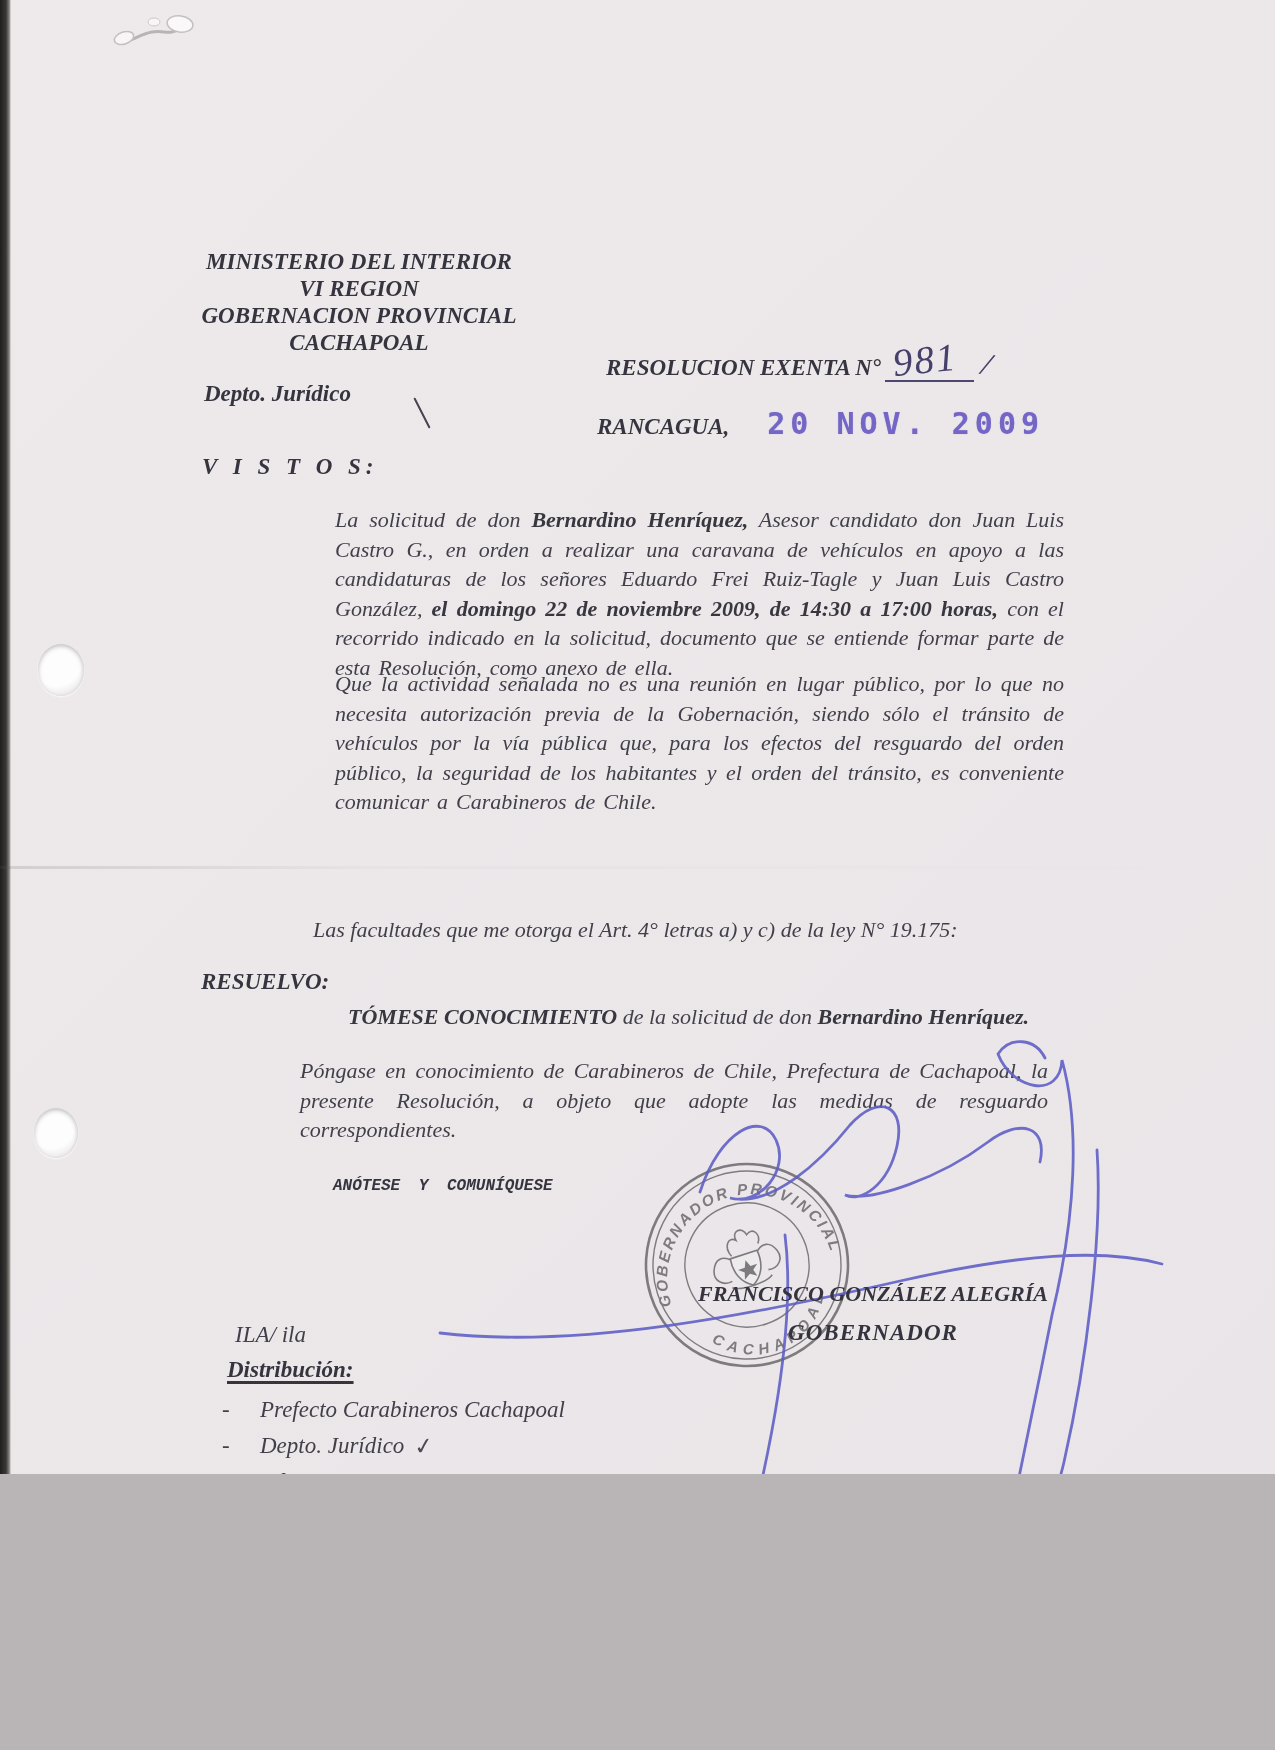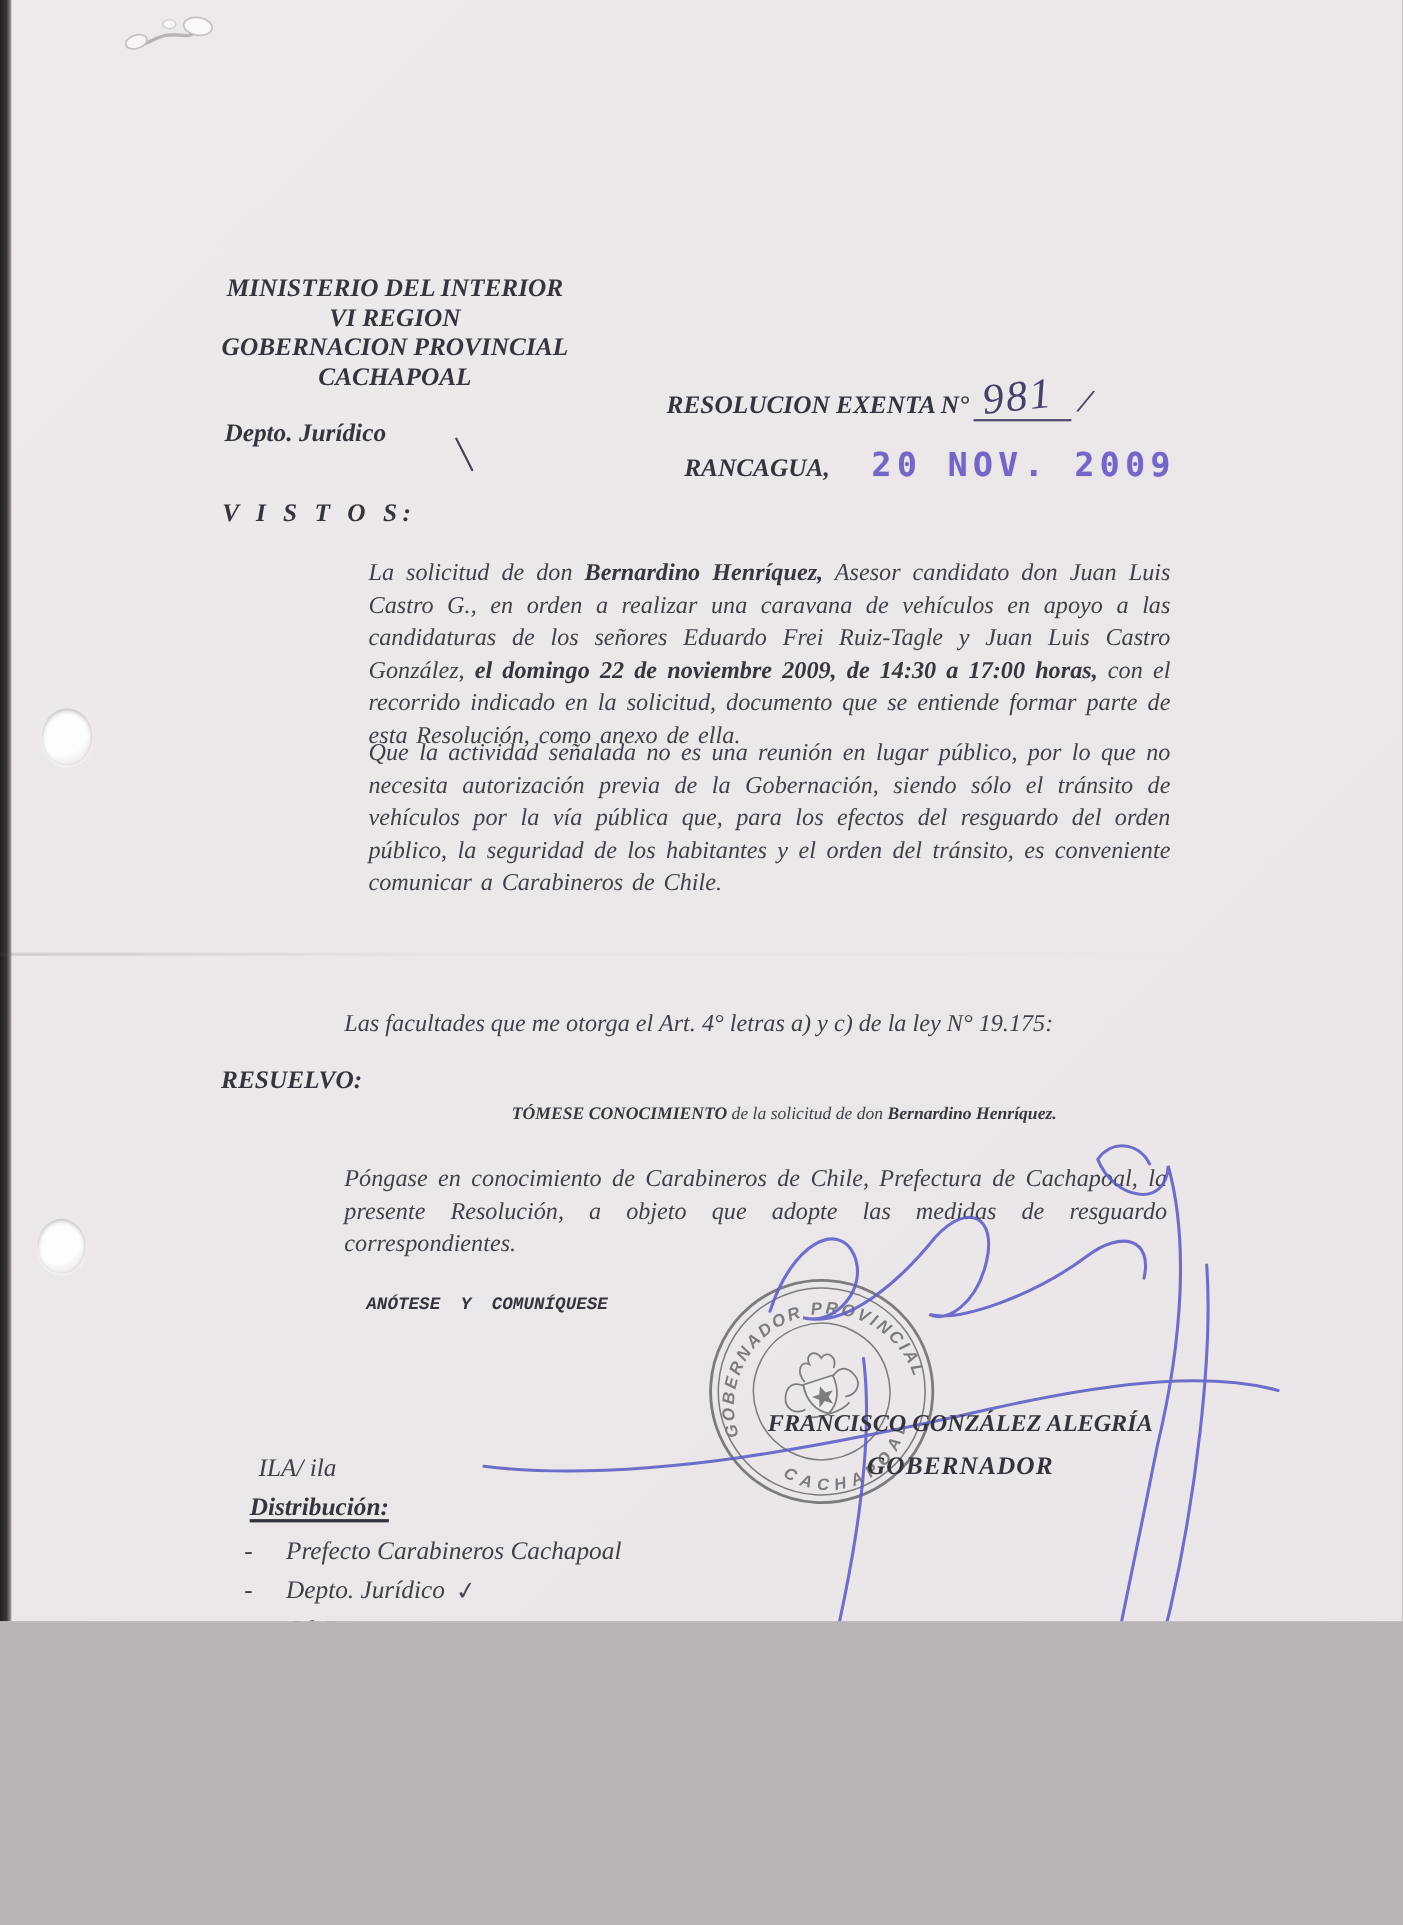--- a/index.html
+++ b/index.html
@@ -44,39 +44,39 @@
   .res-number{
     display:inline-block;font-size:39px;line-height:30px;color:#46406a;
     transform:rotate(-6deg) translateY(-2px);letter-spacing:2px;
   }
   .res-suffix{display:inline-block;font-size:32px;color:#46406a;transform:rotate(12deg);margin-left:8px;}
   .dept{position:absolute;left:204px;top:381px;font-weight:bold;font-size:23px;color:#36353f;}
   .pen-tick{
     position:absolute;left:421px;top:396px;width:2px;height:34px;
     background:#45444f;transform:rotate(-27deg);border-radius:1px;
   }
-  .city-line{position:absolute;left:622px;top:406px;white-space:nowrap;text-align:right;}
+  .city-line{position:absolute;left:597px;top:406px;white-space:nowrap;text-align:right;}
   .city-label{font-weight:bold;font-size:23px;color:#36353f;}
   .date-stamp{
     font-family:"DejaVu Sans Mono", monospace;font-style:normal;font-weight:bold;
     font-size:30px;letter-spacing:5px;color:#7466c6;margin-left:38px;
     text-shadow:0 0 1px rgba(116,102,198,.5);
   }
   .vistos-h{position:absolute;left:202px;top:454px;font-weight:bold;font-size:23px;letter-spacing:5px;color:#36353f;}
   .para{
     position:absolute;font-size:22px;line-height:29.6px;text-align:justify;
     word-spacing:2.5px;color:#413f4a;
   }
   .p1{left:335px;top:505px;width:729px;}
   .p2{left:335px;top:669px;width:729px;}
   .b{font-weight:bold;color:#38363f;}
   .faculties{position:absolute;left:313px;top:917px;width:760px;font-size:22px;color:#413f4a;}
   .resuelvo-h{position:absolute;left:201px;top:969px;font-weight:bold;font-size:23px;color:#36353f;}
-  .tomese{position:absolute;left:333px;top:1004px;width:760px;font-size:16px;white-space:nowrap;color:#413f4a;text-align:center;}
-  .p3{left:313px;top:1056px;width:748px;font-style:italic;}
+  .tomese{position:absolute;left:348px;top:1004px;width:760px;font-size:22px;white-space:nowrap;color:#413f4a;}
+  .p3{left:300px;top:1056px;width:748px;font-style:italic;}
   .anotese{position:absolute;left:333px;top:1177px;font-weight:bold;font-size:16px;word-spacing:9px;color:#36353f;font-family:Liberation Mono, monospace;}
   .sig-name-block{position:absolute;left:648px;top:1281px;width:450px;text-align:center;font-weight:bold;color:#35343e;}
   .sig-name{font-size:22px;line-height:26px;}
   .sig-title{font-size:23px;line-height:26px;margin-top:13px;letter-spacing:1px;}
   .stamp-svg{position:absolute;left:638px;top:1156px;opacity:.78;}
   .signature-svg{position:absolute;left:200px;top:1030px;pointer-events:none;}
   .initials{position:absolute;left:220px;top:1322px;font-size:23px;color:#413f4a;margin-left:15px;}
   .dist-h{
     position:absolute;left:227px;top:1357px;font-weight:bold;font-size:23px;color:#36353f;
     text-decoration:underline;text-decoration-thickness:2.5px;text-underline-offset:4px;

